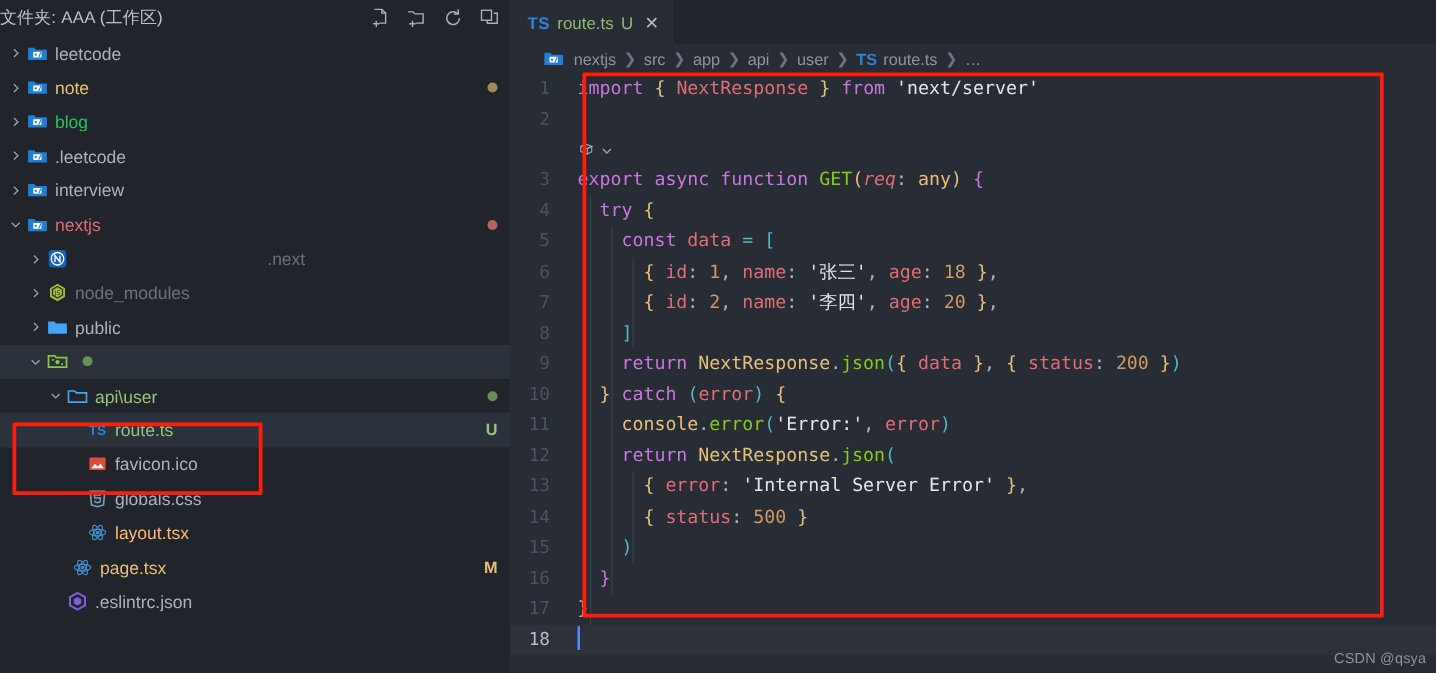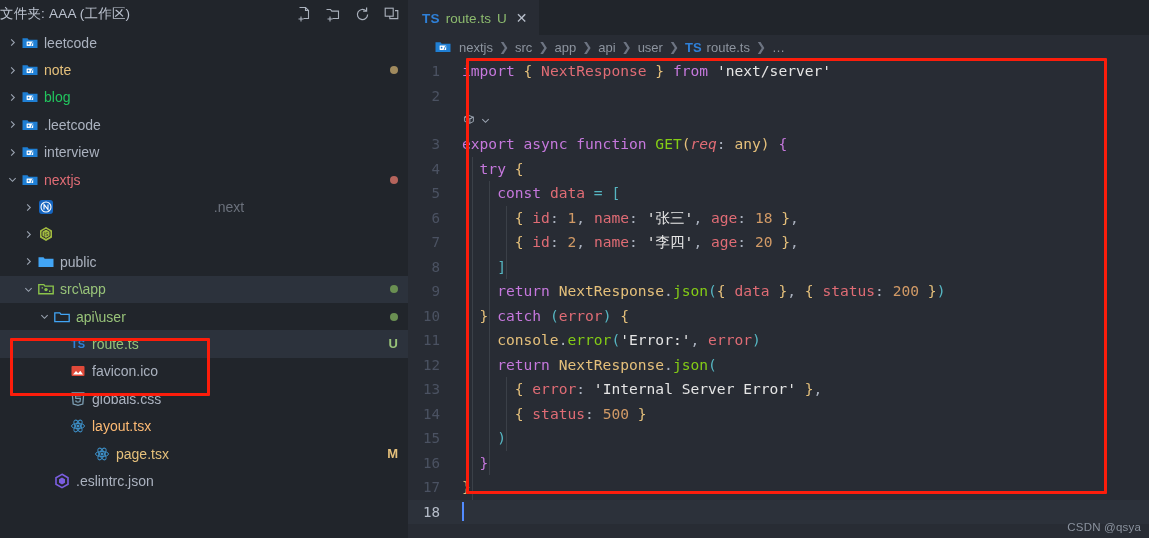--- a/index.html
+++ b/index.html
@@ -303,20 +303,21 @@
               <path d="M3.5 1.5L7 5l-3.5 3.5" fill="none" stroke="#9aa3b0" stroke-width="1.2"></path>
             </svg>
           </span>
           <span class="ficon">
             <svg viewBox="0 0 18 16" width="18" height="16">
               <path d="M9 1l6 3.5v7L9 15l-6-3.5v-7z" fill="#a2bb3f"></path>
               <path d="M9 3.2l4 2.3v4.6L9 12.4 5 10.1V5.5z" fill="none" stroke="#33312e" stroke-width="1"></path>
               <text x="9" y="10" fill="#33312e" font-size="5" text-anchor="middle" font-family="DejaVu Sans">JS</text>
             </svg>
           </span>
+          <span class="label" style="color: rgb(107, 113, 124);">node_modules</span>
         </div>
         <div class="row" style="padding-left: 20px;">
           <span class="twisty">
             <svg viewBox="0 0 10 10" class="chev">
               <path d="M3.5 1.5L7 5l-3.5 3.5" fill="none" stroke="#9aa3b0" stroke-width="1.2"></path>
             </svg>
           </span>
           <span class="ficon">
             <svg viewBox="0 0 18 16" width="18" height="16">
               <path d="M1.5 3.2h5l1.2 1.5h8.8v8.3H1.5z" fill="#42a5f5"></path>
@@ -330,21 +331,20 @@
               <path d="M1.5 3.5L5 7l3.5-3.5" fill="none" stroke="#9aa3b0" stroke-width="1.2"></path>
             </svg>
           </span>
           <span class="ficon">
             <svg viewBox="0 0 18 16" width="18" height="16">
               <path d="M1.8 3.6h5l1.2 1.5h8.2v7.6H1.8z" fill="none" stroke="#8bc34a" stroke-width="1.4"></path>
               <circle cx="9" cy="8.6" r="1.7" fill="#8bc34a"></circle>
               <path d="M4.6 6.2h1.4v1.4H4.6zM12 9.6h1.4v1.4H12z" fill="#8bc34a"></path>
             </svg>
           </span>
-          <span class="label" style="color: rgb(152, 195, 121);">src\app</span>
           <span class="dot" style="background: rgb(106, 143, 82);"></span>
         </div>
         <div class="row" style="padding-left: 36px;">
           <span class="twisty">
             <svg viewBox="0 0 10 10" class="chev">
               <path d="M1.5 3.5L5 7l3.5-3.5" fill="none" stroke="#9aa3b0" stroke-width="1.2"></path>
             </svg>
           </span>
           <span class="ficon">
             <svg viewBox="0 0 18 16" width="18" height="16">
@@ -389,21 +389,21 @@
           <span class="ficon">
             <svg viewBox="0 0 18 16" width="18" height="16">
               <circle cx="9" cy="8" r="1.5" fill="#3d8fc7"></circle>
               <ellipse cx="9" cy="8" rx="6.5" ry="2.6" fill="none" stroke="#3d8fc7" stroke-width="1"></ellipse>
               <ellipse cx="9" cy="8" rx="6.5" ry="2.6" fill="none" stroke="#3d8fc7" stroke-width="1" transform="rotate(60 9 8)"></ellipse>
               <ellipse cx="9" cy="8" rx="6.5" ry="2.6" fill="none" stroke="#3d8fc7" stroke-width="1" transform="rotate(120 9 8)"></ellipse>
             </svg>
           </span>
           <span class="label" style="color: #fdba74;">layout.tsx</span>
         </div>
-        <div class="row" style="padding-left: 76px;">
+        <div class="row" style="padding-left: 40px;">
           <span class="twisty empty"></span>
           <span class="ficon">
             <svg viewBox="0 0 18 16" width="18" height="16">
               <circle cx="9" cy="8" r="1.5" fill="#3d8fc7"></circle>
               <ellipse cx="9" cy="8" rx="6.5" ry="2.6" fill="none" stroke="#3d8fc7" stroke-width="1"></ellipse>
               <ellipse cx="9" cy="8" rx="6.5" ry="2.6" fill="none" stroke="#3d8fc7" stroke-width="1" transform="rotate(60 9 8)"></ellipse>
               <ellipse cx="9" cy="8" rx="6.5" ry="2.6" fill="none" stroke="#3d8fc7" stroke-width="1" transform="rotate(120 9 8)"></ellipse>
             </svg>
           </span>
           <span class="label" style="color: rgb(229, 192, 123);">page.tsx</span>

